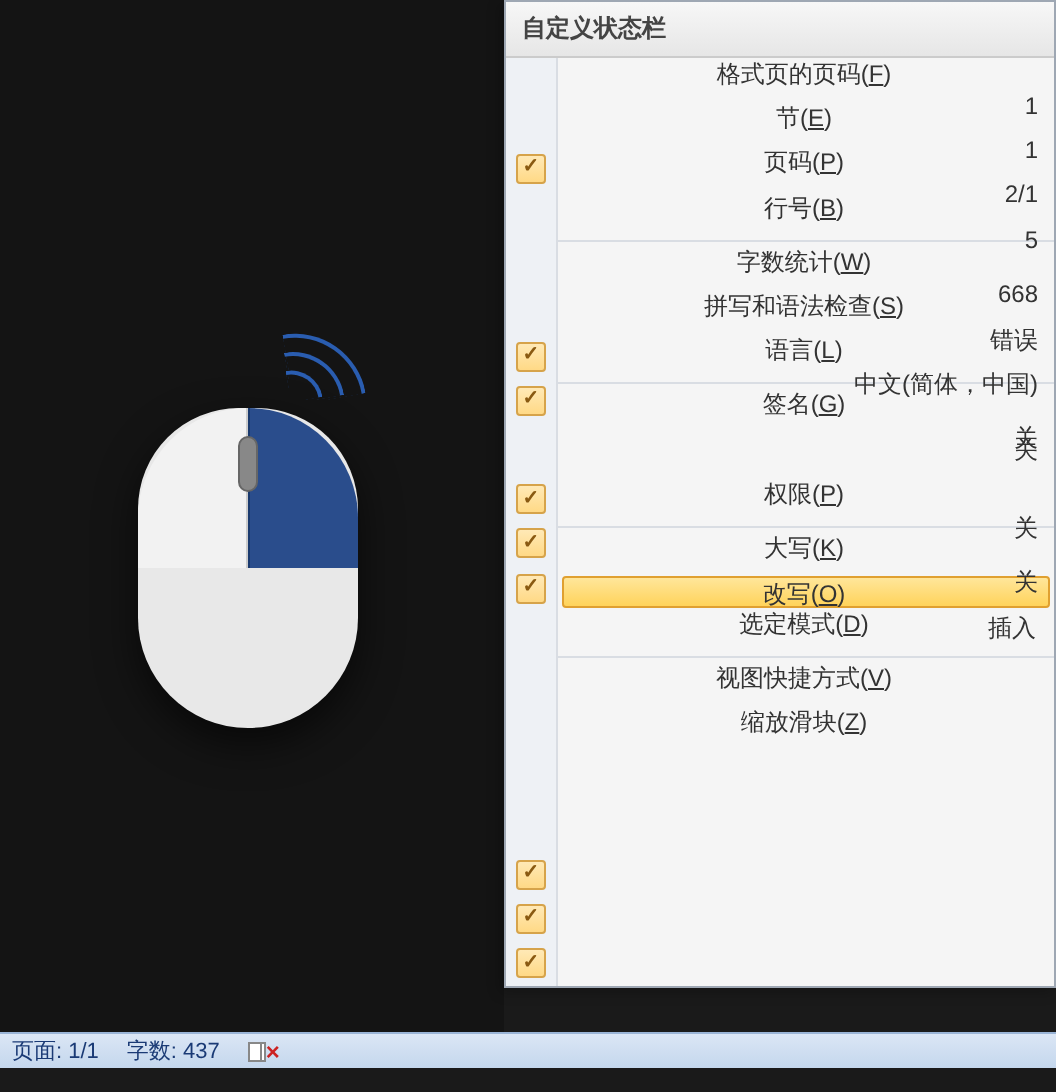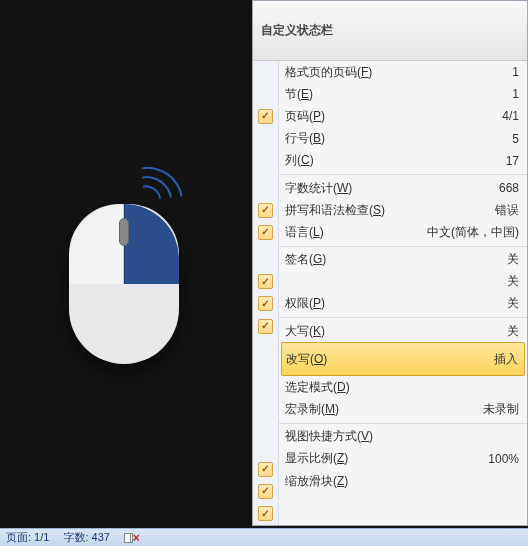--- a/index.html
+++ b/index.html
@@ -12,41 +12,41 @@
 .mouse-left { position: absolute; width: 55px; height: 80px; left: 13px; top: 50px; background: #f2f2f2; border-radius: 55px 0 0 0; border-right: 1px solid #ccc; }
 .mouse-right { position: absolute; width: 55px; height: 80px; left: 68px; top: 50px; background: #2a4d8c; border-radius: 0 55px 0 0; border-left: 1px solid #1a3a6e; }
 .mouse-wheel { position: absolute; width: 10px; height: 28px; left: 63px; top: 64px; background: #888; border-radius: 5px; border: 1px solid #666; }
 .signal-arc { position: absolute; border: 2px solid #2a5db0; border-bottom: none; border-left: none; border-radius: 0 100% 0 0; }
 .arc1 { width: 16px; height: 16px; left: 88px; top: 30px; transform: rotate(-10deg); }
 .arc2 { width: 26px; height: 26px; left: 88px; top: 20px; transform: rotate(-10deg); }
 .arc3 { width: 36px; height: 36px; left: 88px; top: 10px; transform: rotate(-10deg); }
 
 .watermark { position: absolute; right: 8px; top: 290px; color: #3a3a3a; font-size: 16px; font-weight: bold; letter-spacing: 2px; opacity: 0.45; }
 
-.status-bar { position: absolute; left: 0; bottom: 0; width: 528px; height: 18px; background: linear-gradient(#dbe6f5, #c4d7ed); border-top: 1px solid #9ab4d6; display: flex; align-items: center; font-size: 11px; color: #1a3a75; padding: 0 6px; gap: 14px; }
+.status-bar { position: absolute; left: 0; bottom: 12px; width: 528px; height: 18px; background: linear-gradient(#dbe6f5, #c4d7ed); border-top: 1px solid #9ab4d6; display: flex; align-items: center; font-size: 11px; color: #1a3a75; padding: 0 6px; gap: 14px; }
 .status-item { white-space: nowrap; }
 .status-icon-box { width: 16px; height: 14px; display: flex; align-items: center; justify-content: center; }
 .red-x { color: #c22; font-size: 12px; font-weight: bold; }
 .book-icon { display:inline-block; width:12px; height:10px; background:#fff; border:1px solid #888; position:relative; }
 .book-icon::after { content:""; position:absolute; left:5px; top:0; width:0; height:100%; border-left:1px solid #888; }
 
 .context-menu { position: absolute; right: 0; top: 0; width: 276px; background: #f5f5f5; border: 1px solid #9ea7b3; box-shadow: -2px 2px 6px rgba(0,0,0,0.25); }
-.menu-title { background: linear-gradient(#f7f7f7, #e6e6e6); border-bottom: 1px solid #cbcbcb; padding: 21px 8px; font-weight: bold; color: #444; font-size: 12px; }
+.menu-title { background: linear-gradient(#f7f7f7, #e6e6e6); border-bottom: 1px solid #cbcbcb; padding: 5px 8px; font-weight: bold; color: #444; font-size: 12px; }
 .menu-body { display: flex; }
 .gutter { width: 26px; background: #eef1f5; border-right: 1px solid #d9dde3; display: flex; flex-direction: column; }
 .items { flex: 1; }
-.menu-row { display: flex; align-items: center; height: 22.2px; padding: 0 8px 0 6px; color: #333; white-space: nowrap; }
+.menu-row { display: flex; align-items: center; height: 22.2px; padding: 0 8px 0 6px; color: #333; white-space: nowrap; flex-direction: column; }
 .gutter-cell { height: 22.2px; display: flex; align-items: center; justify-content: center; }
 .check { width: 15px; height: 15px; border: 1px solid #d6a34a; background: linear-gradient(#ffe9b6, #ffd986); border-radius: 2px; display: flex; align-items: center; justify-content: center; color: #8a5a12; font-size: 10px; line-height: 1; font-weight: bold; }
 .menu-label { flex: 0 0 auto; }
 .underline { text-decoration: underline; }
 .menu-value { margin-left: auto; color: #3a5aa0; font-size: 12px; }
 .menu-value.plain { color: #333; }
 .separator { height: 1px; background: #d9dde3; margin: 2px 0; }
-.highlighted { background: linear-gradient(#ffe69a, #ffd35b); border: 1px solid #e0a030; border-radius: 2px; margin: 0 2px; height: 34px; padding: 0 6px 0 4px; }
+.highlighted { background: linear-gradient(#ffe69a, #ffd35b); border: 1px solid #e0a030; border-radius: 2px; margin: 0 2px; height: 16px; padding: 0 6px 0 4px; }
 </style>
 </head>
 <body>
 
 <div class="document-area">
   <div class="mouse-illustration">
     <div class="signal-arc arc3"></div>
     <div class="signal-arc arc2"></div>
     <div class="signal-arc arc1"></div>
     <div class="mouse-body"></div>
@@ -108,29 +108,25 @@
         <div class="menu-row">
           <span class="menu-label">格式页的页码(<span class="underline">F</span>)</span>
           <span class="menu-value plain">1</span>
         </div>
         <div class="menu-row">
           <span class="menu-label">节(<span class="underline">E</span>)</span>
           <span class="menu-value plain">1</span>
         </div>
         <div class="menu-row">
           <span class="menu-label">页码(<span class="underline">P</span>)</span>
-          <span class="menu-value plain">4/1</span>
+          <span class="menu-value plain">2/1</span>
         </div>
         <div class="menu-row">
           <span class="menu-label">行号(<span class="underline">B</span>)</span>
           <span class="menu-value plain">5</span>
-        </div>
-        <div class="menu-row">
-          <span class="menu-label">列(<span class="underline">C</span>)</span>
-          <span class="menu-value plain">17</span>
         </div>
         <div class="separator"></div>
         <div class="menu-row">
           <span class="menu-label">字数统计(<span class="underline">W</span>)</span>
           <span class="menu-value plain">668</span>
         </div>
         <div class="menu-row">
           <span class="menu-label">拼写和语法检查(<span class="underline">S</span>)</span>
           <span class="menu-value plain">错误</span>
         </div>
@@ -155,31 +151,23 @@
           <span class="menu-label">大写(<span class="underline">K</span>)</span>
           <span class="menu-value plain">关</span>
         </div>
         <div class="menu-row highlighted">
           <span class="menu-label">改写(<span class="underline">O</span>)</span>
           <span class="menu-value plain">插入</span>
         </div>
         <div class="menu-row">
           <span class="menu-label">选定模式(<span class="underline">D</span>)</span>
         </div>
-        <div class="menu-row">
-          <span class="menu-label">宏录制(<span class="underline">M</span>)</span>
-          <span class="menu-value plain">未录制</span>
-        </div>
         <div class="separator"></div>
         <div class="menu-row">
           <span class="menu-label">视图快捷方式(<span class="underline">V</span>)</span>
-        </div>
-        <div class="menu-row">
-          <span class="menu-label">显示比例(<span class="underline">Z</span>)</span>
-          <span class="menu-value plain">100%</span>
         </div>
         <div class="menu-row">
           <span class="menu-label">缩放滑块(<span class="underline">Z</span>)</span>
         </div>
       </div>
   </div>
 </div>
 
 <div class="status-bar">
   <span class="status-item">页面: 1/1</span>

